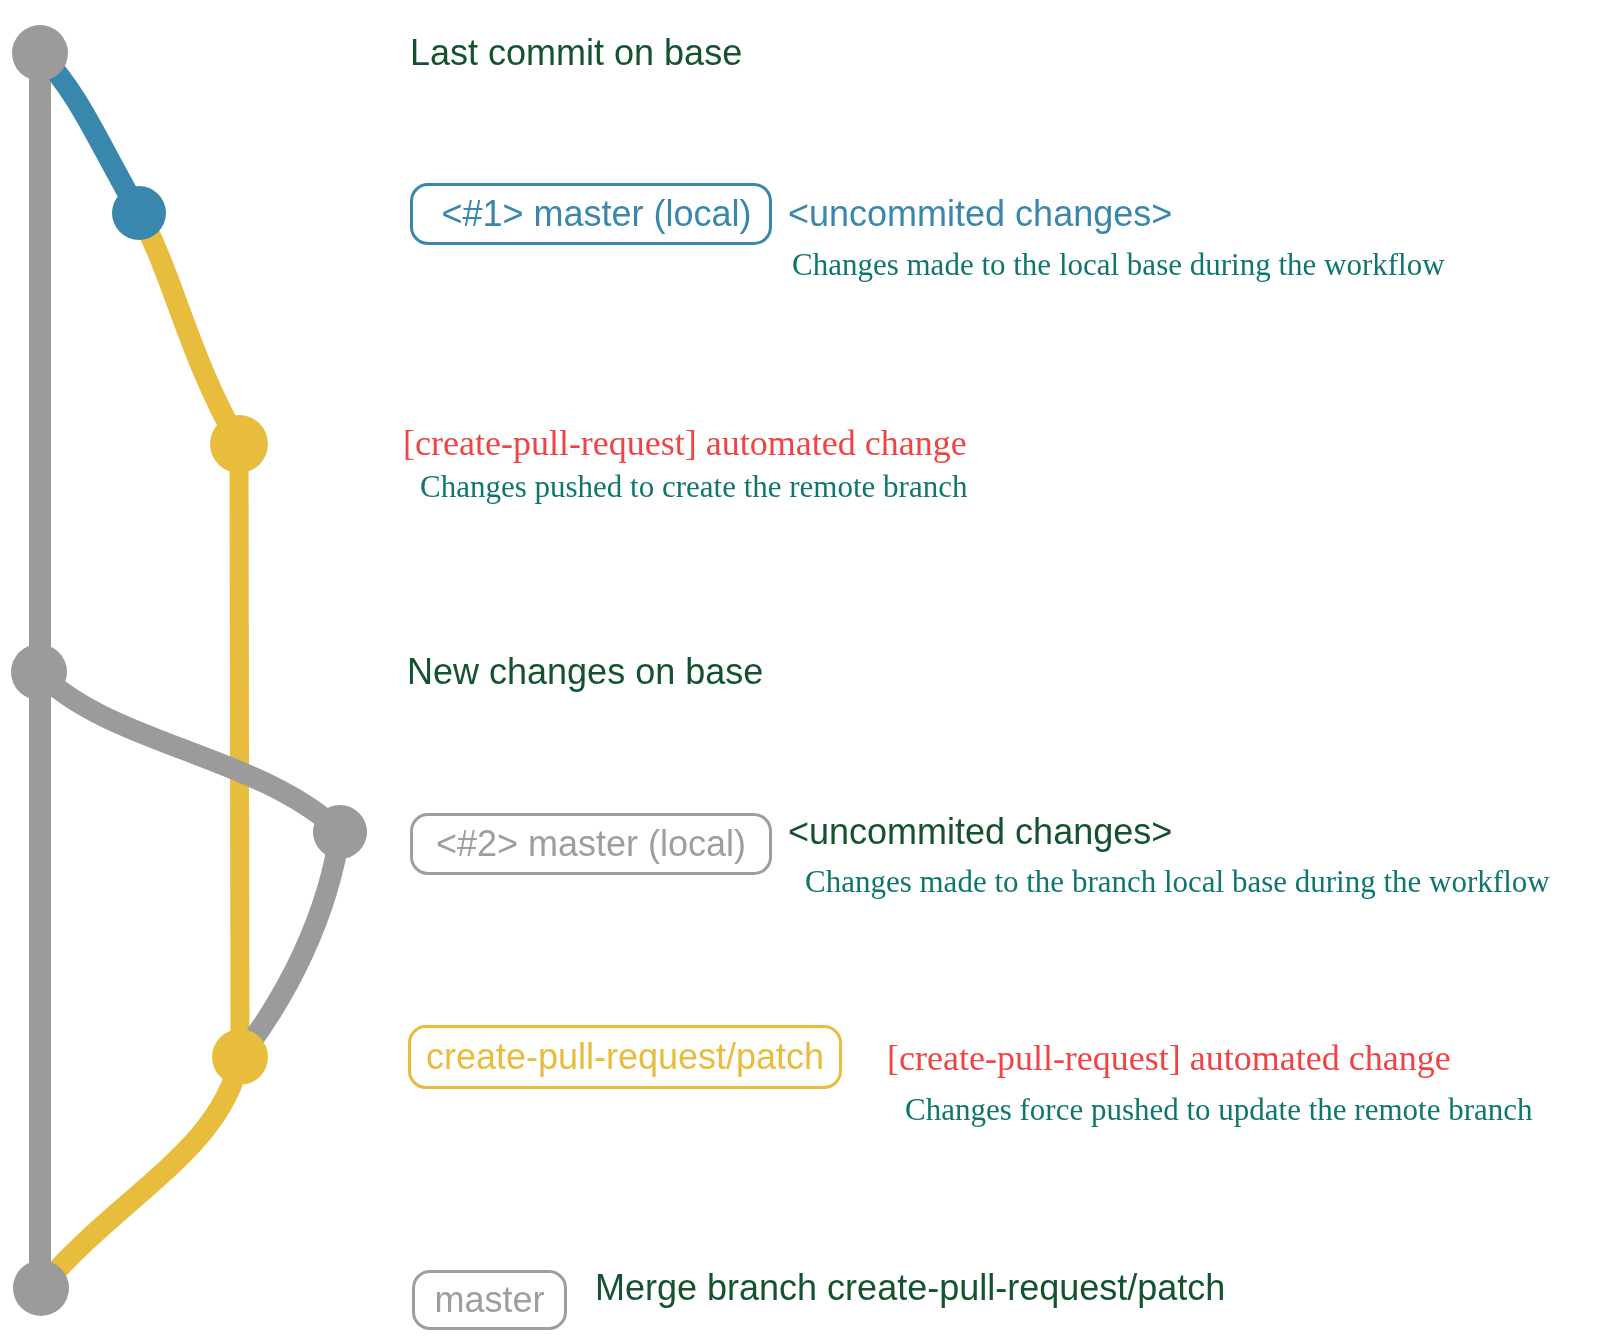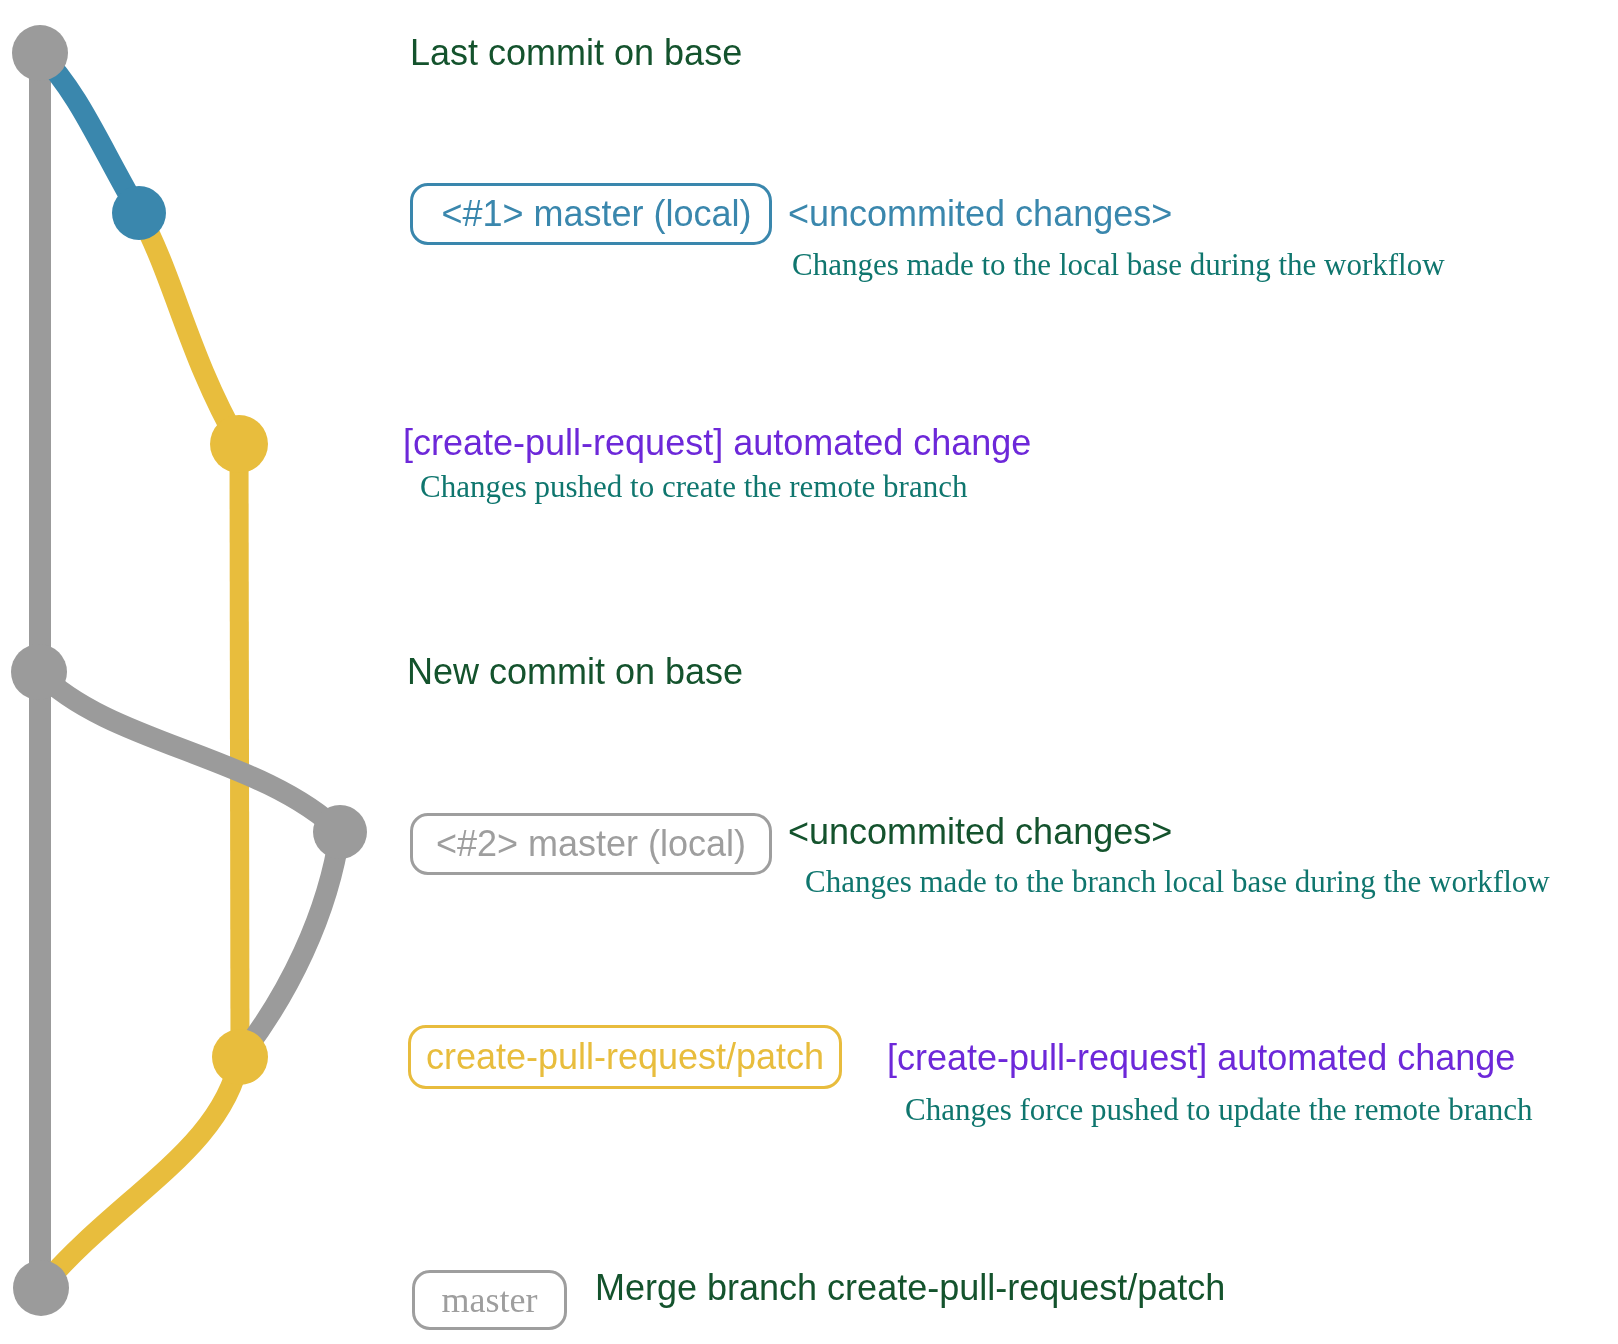--- a/index.html
+++ b/index.html
@@ -16,21 +16,21 @@
   }
   .abs { position: absolute; white-space: nowrap; }
   .sans { font-size: 36px; line-height: 48px; }
   .serif {
     font-family: "Liberation Serif", serif;
     font-size: 31px; line-height: 40px;
     color: #0f766e;
   }
   .c-gray   { color: #14532d; }
   .c-blue   { color: #3a87ad; }
-  .c-yellow { color: #6d28d9; }
+  .c-yellow { color: #ef4444; font-family: Liberation Serif, serif; }
   .badge {
     display: flex; align-items: center; justify-content: center;
     border-radius: 18px;
     border: 3px solid;
     font-size: 36px;
     white-space: nowrap;
   }
   .b-blue   { border-color: #3a87ad; color: #3a87ad; }
   .b-gray   { border-color: #9e9e9e; color: #9e9e9e; margin-top: 12px; }
   .b-yellow { border-color: #e8bc3d; color: #e8bd3d; }
@@ -77,32 +77,32 @@
 
   <div class="abs badge b-blue" style="left:410px; top:183px; width:362px; height:62px;padding-left:11px;">
     <span>&lt;#1&gt; master (local)</span>
   </div>
   <div class="abs sans c-blue" style="left:788px; top:190px;">&lt;uncommited changes&gt;</div>
   <div class="abs serif" style="left:792px; top:245px;">Changes made to the local base during the workflow</div>
 
   <div class="abs sans c-yellow" style="left:403px; top:419px;">[create-pull-request] automated change</div>
   <div class="abs serif" style="left:420px; top:467px;">Changes pushed to create the remote branch</div>
 
-  <div class="abs sans c-gray" style="left:407px; top:648px;">New commit on base</div>
+  <div class="abs sans c-gray" style="left:407px; top:648px;">New changes on base</div>
 
   <div class="abs badge b-gray" style="left:410px; top:801px; width:362px; height:62px;">
     <span>&lt;#2&gt; master (local)</span>
   </div>
   <div class="abs sans c-gray" style="left:788px; top:808px;">&lt;uncommited changes&gt;</div>
   <div class="abs serif" style="left:805px; top:862px;">Changes made to the branch local base during the workflow</div>
 
   <div class="abs badge b-yellow" style="left:408px; top:1025px; width:434px; height:64px;">
     <span>create-pull-request/patch</span>
   </div>
   <div class="abs sans c-yellow" style="left:887px; top:1034px;">[create-pull-request] automated change</div>
   <div class="abs serif" style="left:905px; top:1090px;">Changes force pushed to update the remote branch</div>
 
-  <div class="abs badge b-gray" style="left:412px; top:1258px; width:155px; height:60px;font-family:Liberation Serif, serif;">
+  <div class="abs badge b-gray" style="left:412px; top:1258px; width:155px; height:60px;">
     <span>master</span>
   </div>
   <div class="abs sans c-gray" style="left:589px; top:1264px;margin-left:6px;">Merge branch create-pull-request/patch</div>
 
 </div>
 
 </body></html>

